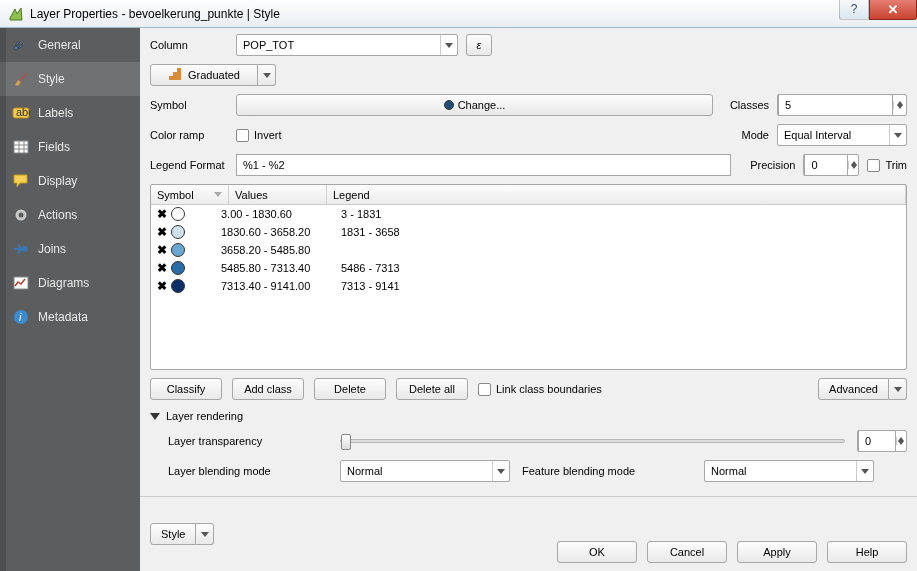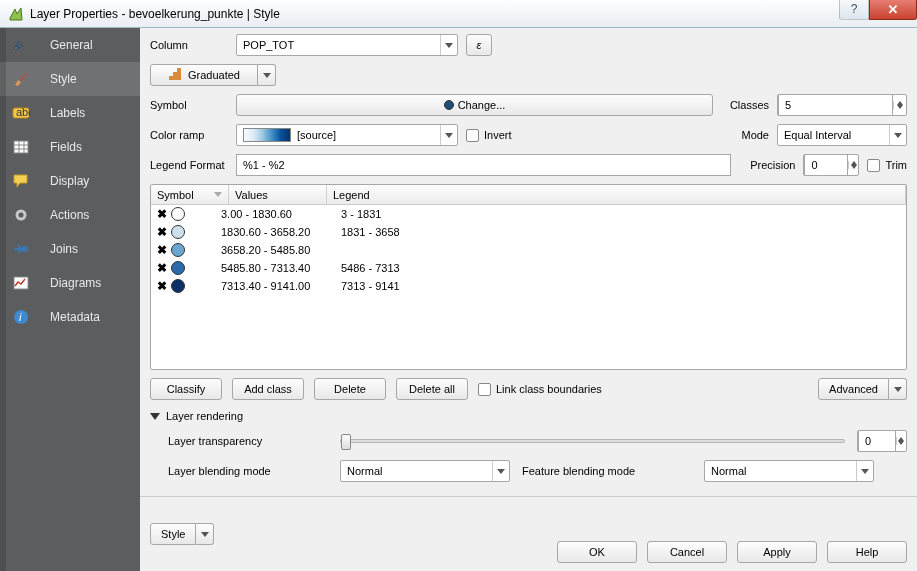--- a/index.html
+++ b/index.html
@@ -10,21 +10,21 @@
 .titlebar .title { flex: 1; color: #000; font-size: 12px; }
 .titlebar .winbtns { display: flex; height: 20px; margin-top: -8px; }
 .titlebar .wbtn { width: 30px; height: 20px; display: flex; align-items: center; justify-content: center; border: 1px solid rgba(0,0,0,0.2); border-top: none; background: linear-gradient(#f6f9fb,#dce6ef); font-size: 12px; color: #3a4f63; }
 .titlebar .wbtn.help { border-radius: 0 0 0 3px; }
 .titlebar .wbtn.close { width: 48px; background: linear-gradient(#e67d73,#c8432f); color: #fff; border-radius: 0 0 3px 0; border-color: #8b2b1f; font-weight: bold; font-size: 13px; }
 
 .content { display: flex; height: 543px; }
 
 .sidebar { width: 140px; background: #5b5d5e; color: #e8e8e8; padding-top: 0; position: relative; }
 .sidebar::before { content:""; position:absolute; top:0; left:0; width:6px; height:100%; background: rgba(0,0,0,0.15);}
-.sidebar-item { display: flex; align-items: center; height: 34px; padding-left: 12px; gap: 20px; cursor: pointer; }
+.sidebar-item { display: flex; align-items: center; height: 34px; padding-left: 12px; gap: 8px; cursor: pointer; }
 .sidebar-item.selected { background: #6f7172; }
 .sidebar-item .sicon { width: 18px; height: 18px; display: flex; align-items: center; justify-content: center; }
 .sidebar-item .slabel { font-size: 12px; }
 
 .main { flex: 1; display: flex; flex-direction: column; background: #f0f0f0; }
 .main-inner { flex: 1; padding: 6px 10px 0 10px; overflow: hidden; display: flex; flex-direction: column; }
 
 .row { display: flex; align-items: center; margin-bottom: 8px; gap: 8px; }
 .label { color: #000; }
 .label-col { width: 78px; }
@@ -241,27 +241,20 @@
               </div>
               <div class="sbtn">
                 <span class="sd"></span>
               </div>
             </div>
         </div>
       </div>
 
       <div class="row">
         <span class="label label-col">Color ramp</span>
-        <div class="combo" style="width:222px">
-          <span class="gradient"></span>
-          <span class="val" style="margin-left:6px">[source]</span>
-          <span class="arrow">
-              <span class="chev"></span>
-            </span>
-        </div>
         <label class="check">
             <span class="box"></span>
             <span>Invert</span>
           </label>
         <span style="flex:1"></span>
         <span class="label mode-label">Mode</span>
         <div class="combo" style="width:130px">
           <span class="val">Equal Interval</span>
           <span class="arrow">
               <span class="chev"></span>

